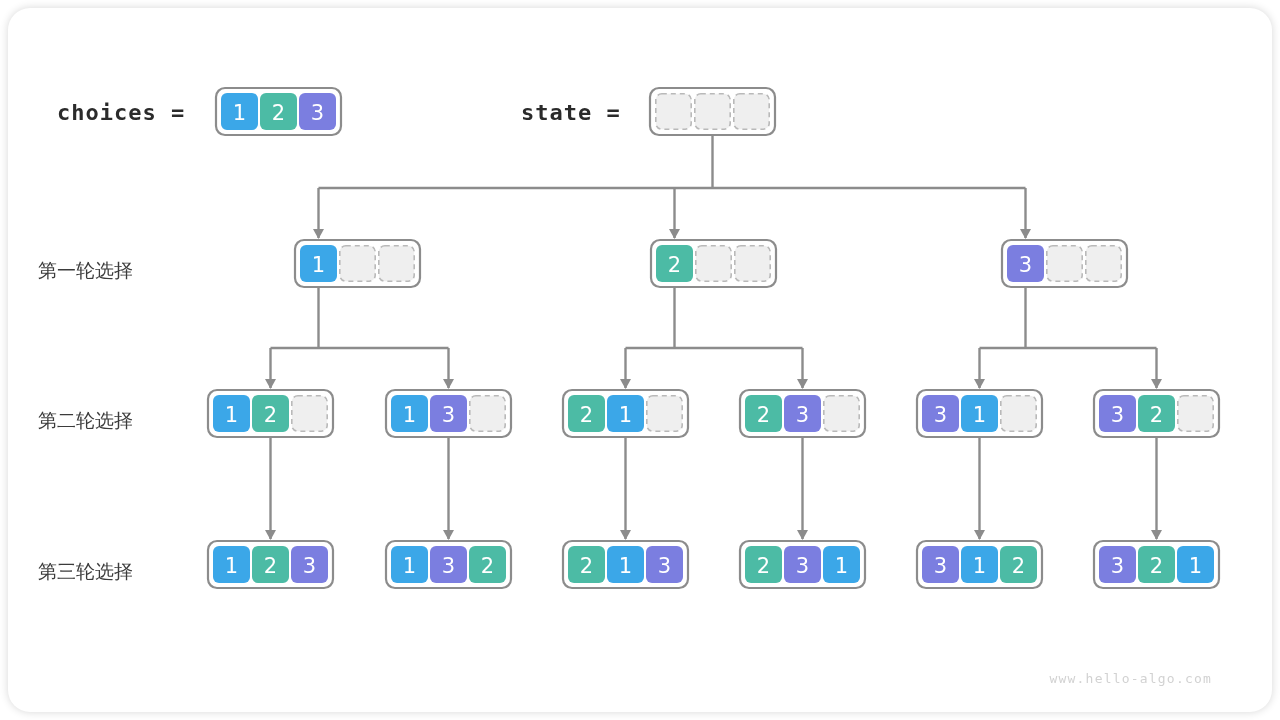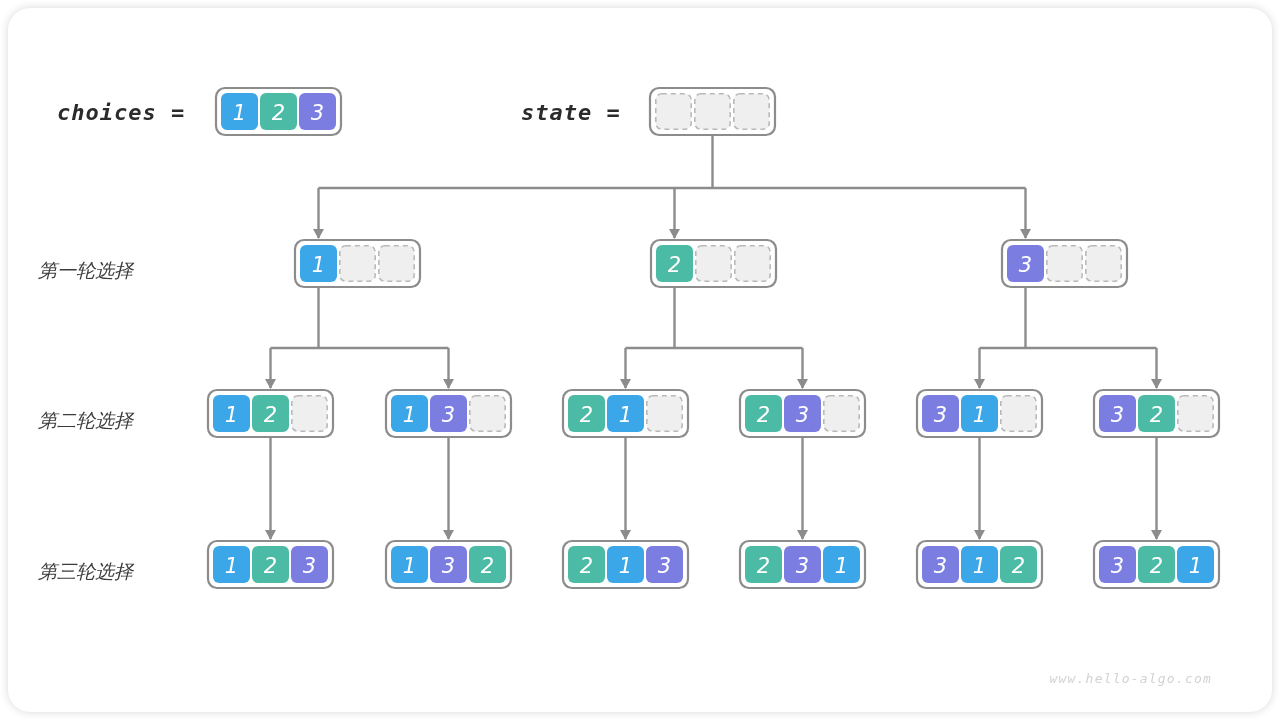--- a/index.html
+++ b/index.html
@@ -7,21 +7,20 @@
     padding: 0;
     background: #ffffff;
     font-family: "DejaVu Sans", sans-serif;
   }
   #stage {
     position: relative;
     width: 1280px;
     height: 720px;
     overflow: hidden;
     background: #ffffff;
-    font-style: italic;
   }
   .card {
     position: absolute;
     left: 8px;
     top: 8px;
     width: 1264px;
     height: 704px;
     background: #ffffff;
     border-radius: 22px;
     box-shadow: 0 0 9px rgba(0,0,0,0.16);

